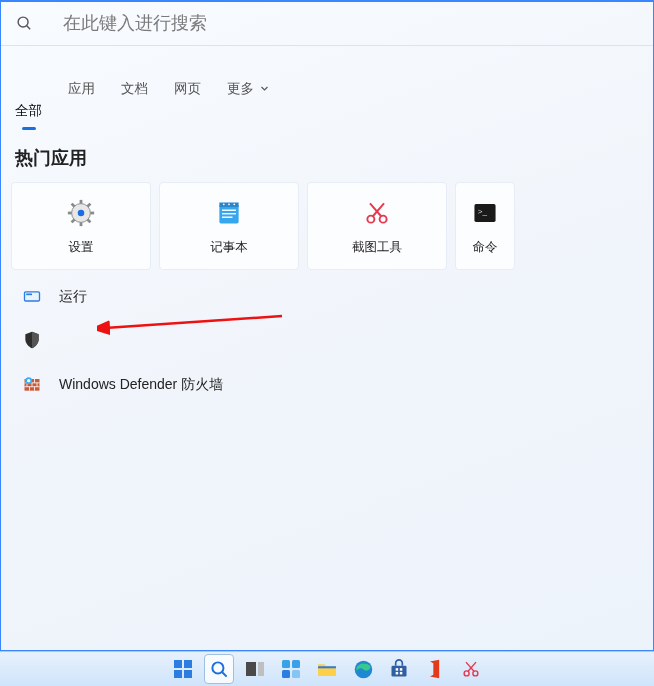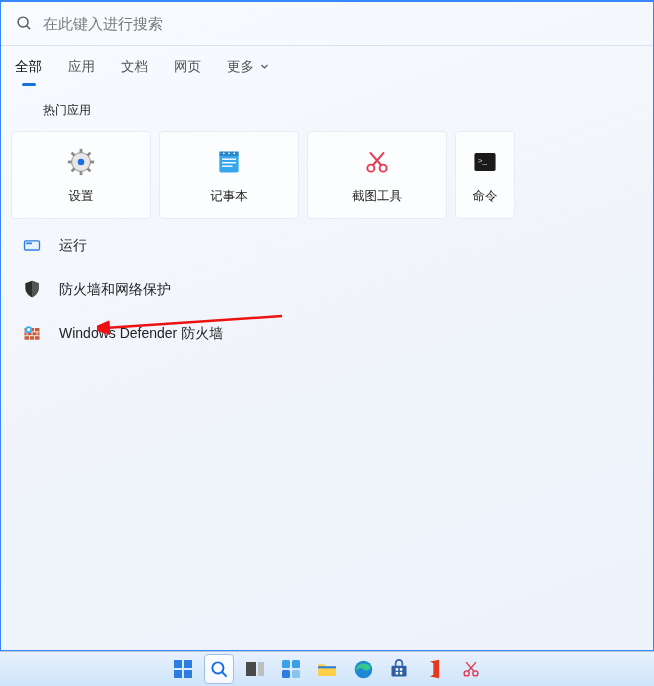--- a/index.html
+++ b/index.html
@@ -2,30 +2,30 @@
 <html><head>
   <meta charset="utf-8">
   <style>
     * { margin: 0; padding: 0; box-sizing: border-box; font-family: "Segoe UI", "Microsoft YaHei", sans-serif; }
     body { width: 654px; height: 686px; background: #fff; position: relative; overflow: hidden; }
 
     .panel { position: absolute; top: 0; left: 0; right: 0; bottom: 35px; border: 1px solid #3a86ff; border-top: 2px solid #3a86ff; background: linear-gradient(160deg, #f8fbff 0%, #f1f5fb 50%, #edf3fb 100%); }
 
     .searchbar { display: flex; align-items: center; height: 44px; padding: 0 14px; border-bottom: 1px solid #d7e4f5; }
     .searchbar .icn { width: 18px; height: 18px; margin-right: 10px; display: flex; align-items: center; justify-content: center; }
-    .searchbar input { flex: 1; border: none; outline: none; background: transparent; font-size: 15px; color: #333; }
+    .searchbar input { flex: 1; border: none; outline: none; background: transparent; font-size: 18px; color: #333; margin-left: 20px; }
     .searchbar input::placeholder { color: #7a7a7a; }
 
     .tabs { display: flex; align-items: center; gap: 26px; padding: 12px 14px 10px; font-size: 13.5px; color: #555; }
     .tab { position: relative; cursor: pointer; }
-    .tab.active { color: #0a0a0a; }
+    .tab.active { color: #0a0a0a; margin-top: 44px; }
     .tab.active::after { content: ""; position: absolute; left: 2px; right: 22px; bottom: -10px; height: 3px; background: #1a6fe0; border-radius: 2px; width: 14px; left: 50%; transform: translateX(-50%); }
     .tab .chev { display: inline-block; margin-left: 2px; }
 
-    .section-title { font-size: 12px; font-weight: 400; padding: 16px 14px 12px; color: #222; margin-left: 28px; }
+    .section-title { font-size: 18px; font-weight: 700; padding: 16px 14px 12px; color: #222; }
 
     .tiles { display: flex; gap: 8px; padding: 0 10px; overflow: hidden; }
     .tile { flex: 0 0 140px; height: 88px; background: #fcfdfe; border: 1px solid #e6edf6; border-radius: 4px; display: flex; flex-direction: column; align-items: center; justify-content: center; gap: 10px; font-size: 12.5px; color: #222; cursor: pointer; }
     .tile .ticn { width: 32px; height: 32px; display: flex; align-items: center; justify-content: center; }
 
     .recent-list { padding: 4px 8px; }
     .recent-item { display: flex; align-items: flex-end; gap: 16px; padding: 12px 12px; font-size: 14px; color: #222; cursor: pointer; border-radius: 4px; }
     .ricn { width: 22px; display: flex; align-items: center; justify-content: center; }
 
     .arrow { position: absolute; top: 312px; left: 96px; pointer-events: none; }
@@ -132,21 +132,20 @@
       </span>
       <span>运行</span>
     </div>
     <div class="recent-item">
       <span class="ricn">
         <svg width="20" height="20" viewBox="0 0 24 24">
             <path d="M12 2 L20 5 V11 C20 16 16 20 12 22 C8 20 4 16 4 11 V5 Z" fill="#2d2d2d"></path>
             <path d="M12 2 L20 5 V11 C20 16 16 20 12 22 V2 Z" fill="#555"></path>
           </svg>
       </span>
-      <span>防火墙和网络保护</span>
     </div>
     <div class="recent-item">
       <span class="ricn">
         <svg width="20" height="20" viewBox="0 0 24 24">
             <rect x="3" y="6" width="18" height="14" fill="#c95a3a"></rect>
             <g stroke="#fff" stroke-width="1">
               <line x1="3" y1="10.6" x2="21" y2="10.6"></line>
               <line x1="3" y1="15.3" x2="21" y2="15.3"></line>
               <line x1="9" y1="6" x2="9" y2="10.6"></line>
               <line x1="15" y1="6" x2="15" y2="10.6"></line>

